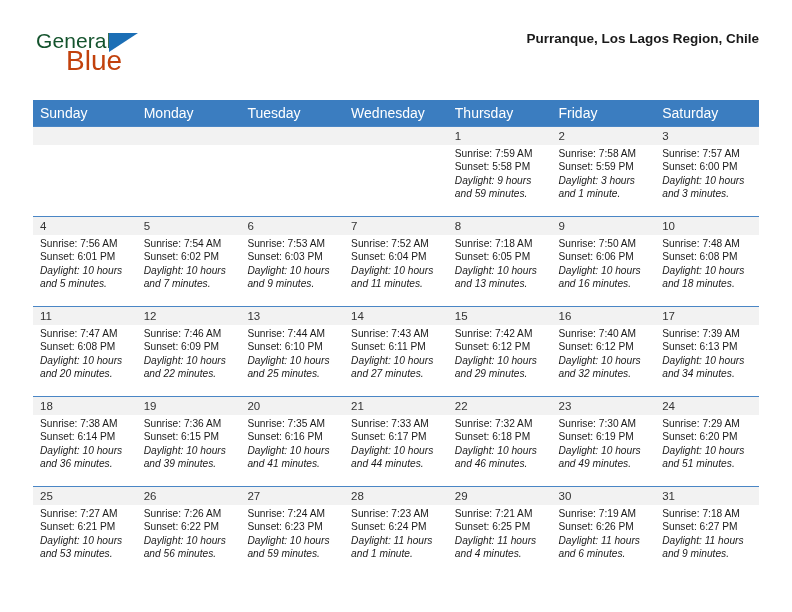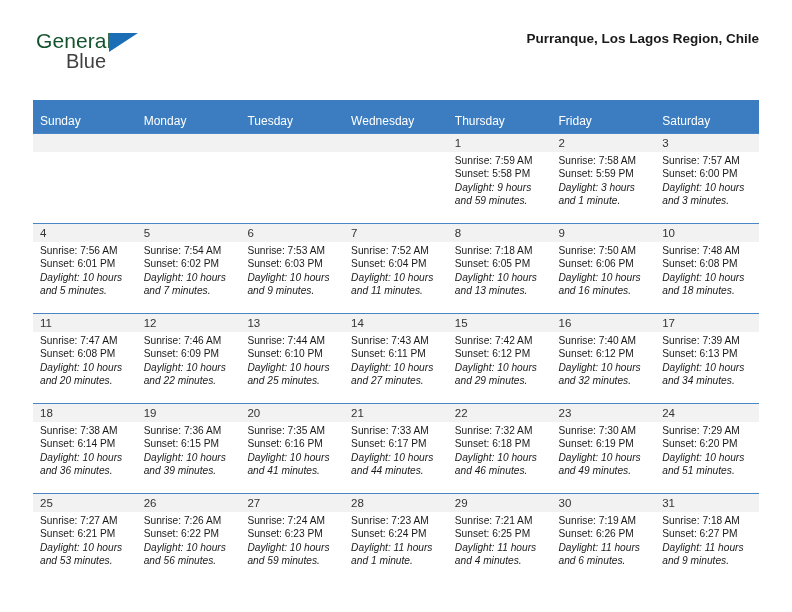--- a/index.html
+++ b/index.html
@@ -32,22 +32,22 @@
     height: 52px;
   }
   .logo-general {
     font-size: 21px;
     color: #14532d;
     letter-spacing: 0.1px;
     line-height: 22px;
     font-weight: 400;
   }
   .logo-blue {
-    font-size: 20px;
-    color: #404040;
+    font-size: 28px;
+    color: #c2410c;
     line-height: 22px;
     margin-left: 30px;
     display: block;
     margin-top: -2px;
     font-weight: 400;
   }
   .logo-tri {
     position: absolute;
     left: 73px;
     top: 3px;
@@ -81,24 +81,24 @@
   
   .calendar {
     margin: 8px 33px 0 33px;
     width: 726px;
     border-collapse: collapse;
     table-layout: fixed;
   }
   .calendar th {
     background: #3b7dc0;
     color: #ffffff;
-    font-size: 12px;
+    font-size: 14px;
     font-weight: 400;
     text-align: left;
-    padding: 14px 0 5px 7px;
+    padding: 5px 0 5px 7px;
     height: 21px;
     border: none;
   }
   .calendar td {
     vertical-align: top;
     padding: 0;
     border: none;
     border-top: 1px solid #4a86c5;
     height: 90px;
     width: 103.71px;

